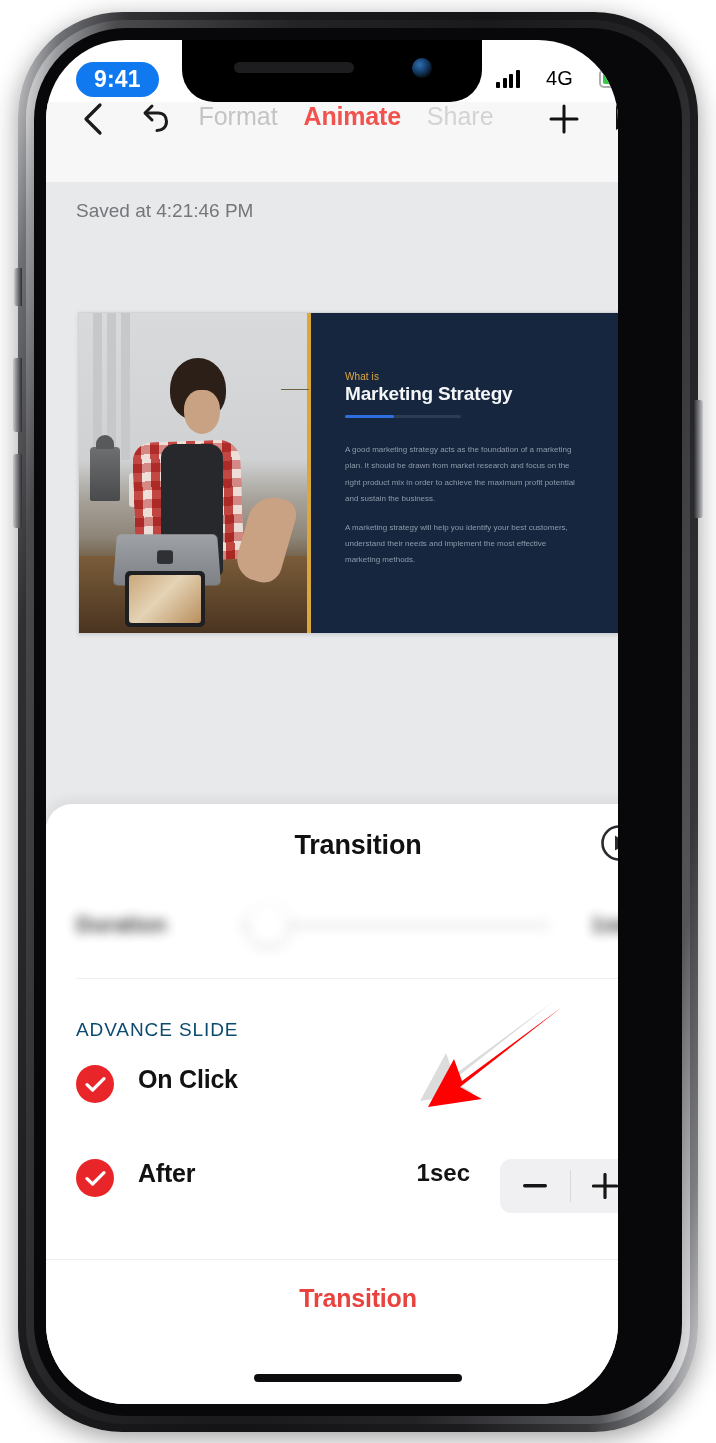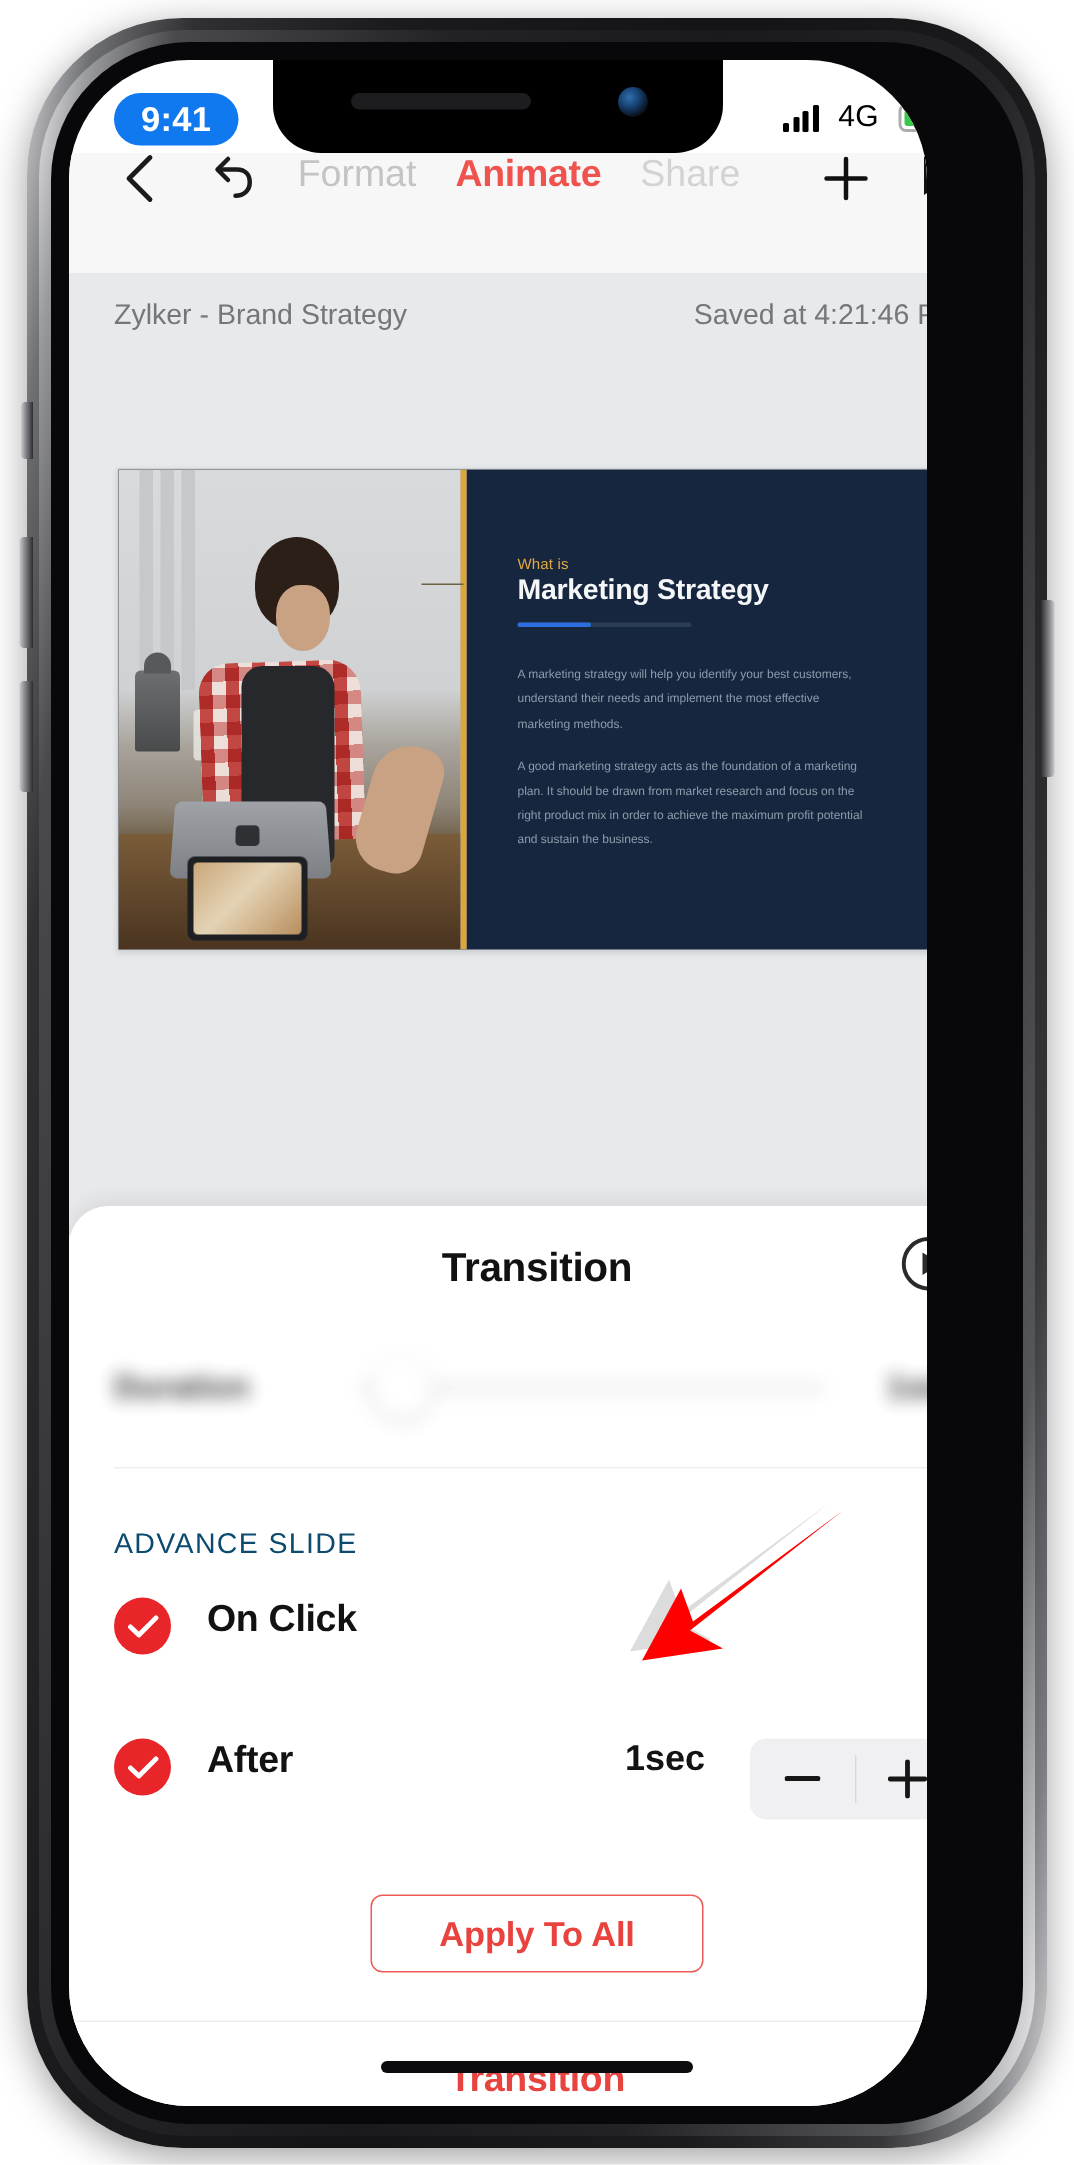--- a/index.html
+++ b/index.html
@@ -62,21 +62,21 @@
   
   .statusbar {
     position:absolute; top:0; left:0; width:624px; height:62px;
     display:flex; align-items:flex-start; justify-content:space-between;
     padding:22px 34px 0 30px; z-index:55;
   }
   .time-pill {
     background:#1179F0; color:#fff; font-size:23px; font-weight:600;
     padding:4px 18px 5px; border-radius:18px; letter-spacing:.2px; line-height:1.15;
   }
-  .status-right { display:flex; align-items:center; gap:13px; padding-top:5px; }
+  .status-right { display:flex; align-items:center; gap:26px; padding-top:5px; }
   .bars { display:flex; align-items:flex-end; gap:2.5px; height:18px; }
   .bars i { width:4px; background:#000; border-radius:1px; display:block; }
   .bars i:nth-child(1){ height:6px; } .bars i:nth-child(2){ height:10px; }
   .bars i:nth-child(3){ height:14px; } .bars i:nth-child(4){ height:18px; }
   .net { font-size:20px; font-weight:500; color:#000; letter-spacing:.2px; }
   .battery { position:relative; width:37px; height:19px; border:2px solid #adadad;
              border-radius:5px; padding:2px; }
   .battery span { display:block; height:100%; width:92%; background:#38C94B; border-radius:2px; }
   .battery:after { content:""; position:absolute; right:-5px; top:6px; width:3px; height:7px;
                    background:#b9b9b9; border-radius:0 2px 2px 0; }
@@ -284,21 +284,20 @@
         </svg>
       </div>
       <div class="tb-icon tb-play">
         <svg width="24" height="30" viewBox="0 0 24 30">
           <path d="M3 2 L22 15 L3 28 Z" fill="#111"></path>
         </svg>
       </div>
     </div>
 
     <div class="docbar">
-      <span>Zylker - Brand Strategy</span>
       <span>Saved at 4:21:46 PM</span>
     </div>
 
     <div class="canvas">
       <div class="slide">
 
         <div class="slide-photo">
           <div class="ph-wall"></div>
           <div class="ph-counter"></div>
           <div class="ph-machine"></div>
@@ -315,22 +314,22 @@
         </div>
 
         <div class="slide-text">
           <div class="st-connector"></div>
           <div class="st-kicker">What is</div>
           <div class="st-title">Marketing Strategy</div>
           <div class="st-rule">
               <i></i>
             </div>
           <div class="st-body">
+            <p>A good marketing strategy acts as the foundation of a marketing plan. It should be drawn from market research and focus on the right product mix in order to achieve the maximum profit potential and sustain the business.</p>
             <p>A marketing strategy will help you identify your best customers, understand their needs and implement the most effective marketing methods.</p>
-            <p>A good marketing strategy acts as the foundation of a marketing plan. It should be drawn from market research and focus on the right product mix in order to achieve the maximum profit potential and sustain the business.</p>
           </div>
         </div>
 
       </div>
     </div>
 
     <div class="sheet">
 
       <div class="sheet-head">
         <div class="sheet-title">Transition</div>
@@ -381,23 +380,20 @@
           </div>
           <div class="step-div"></div>
           <div class="step-btn">
             <svg width="26" height="26" viewBox="0 0 26 26">
                 <path d="M13 1.5 V24.5 M1.5 13 H24.5" stroke="#161616" stroke-width="3.2" stroke-linecap="round"></path>
               </svg>
           </div>
         </div>
       </div>
 
-      <div class="apply-wrap">
-        <div class="apply-btn">Apply To All</div>
-      </div>
 
       <div class="sheet-foot-divider"></div>
       <div class="foot-tab">Transition</div>
 
       <div class="home-indicator"></div>
     </div>
 
     <div class="annot">
       <svg width="150" height="110" viewBox="0 0 150 110">
         <g transform="translate(-8,-6)">

